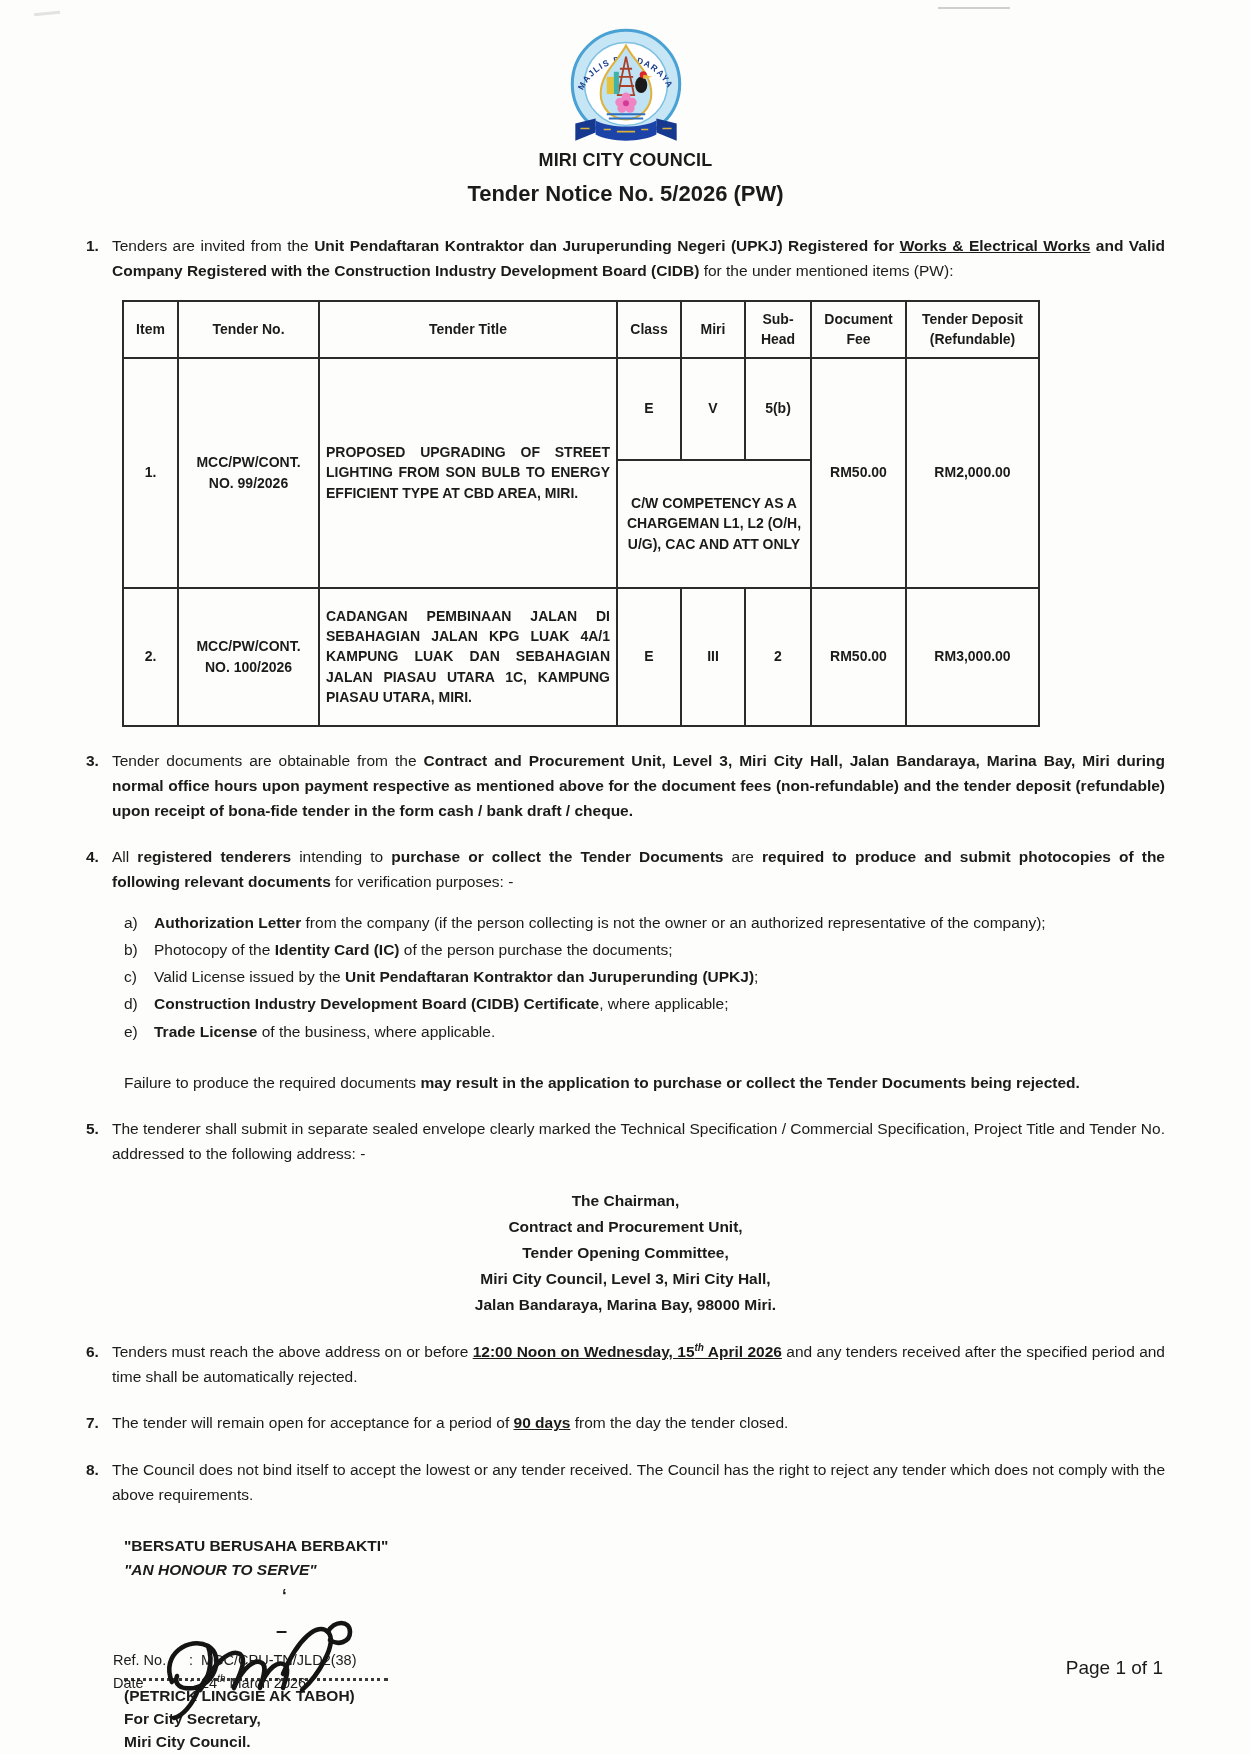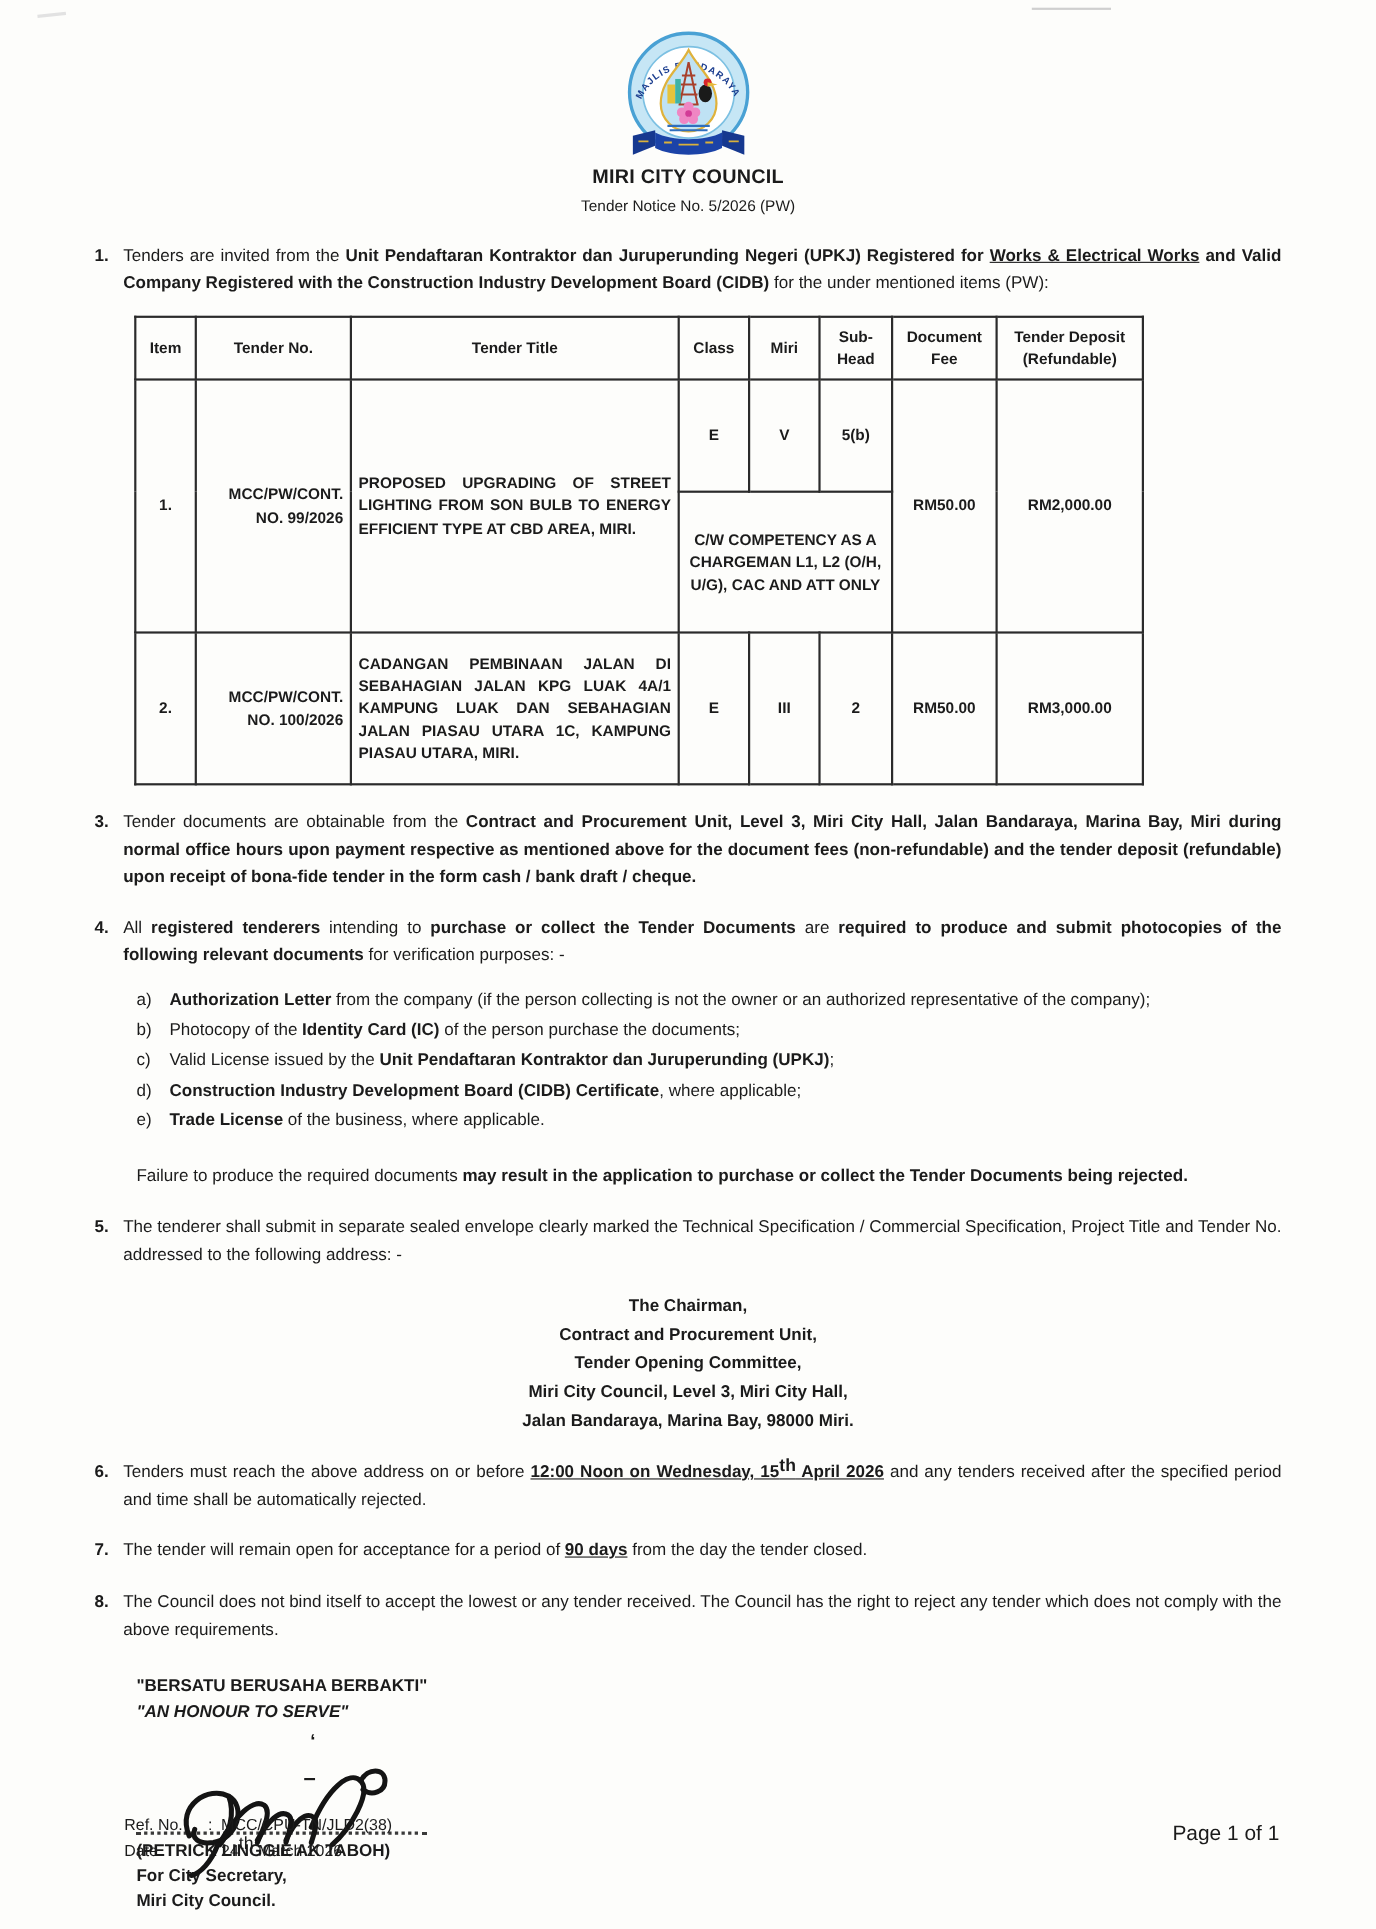--- a/index.html
+++ b/index.html
@@ -11,36 +11,36 @@
   }
   .content { padding:26px 86px 0 86px; }
   .b { font-weight:bold; }
   .u { text-decoration:underline; }
   .i { font-style:italic; }
 
   
   .header { text-align:center; }
   .logo { display:block; margin:0 auto -4px auto; }
   .org-name { font-size:18px; font-weight:bold; letter-spacing:.2px; margin:0; }
-  .notice-title { font-size:14px; font-weight:normal; margin:1px 0 0 0; }
+  .notice-title { font-size:22px; font-weight:bold; margin:1px 0 0 0; }
 
   
   .para { display:flex; margin-top:21px; }
   .para .num { flex:none; width:26px; font-weight:bold; }
   .para .pbody { flex:1; text-align:justify; }
 
   
   .tender-table { border-collapse:collapse; margin:17px 0 0 36px; width:916px; table-layout:fixed; }
   .tender-table th, .tender-table td {
     border:2px solid #2b2b2b; font-weight:bold; font-size:14px; line-height:1.45;
     vertical-align:middle; padding:4px 6px; color:#1b1b1b;
   }
   .tender-table th { text-align:center; padding:7px 3px; }
   .cell-item { text-align:center; }
-  .cell-tno  { text-align:right; padding-left:10px; }
+  .cell-tno  { text-align:center; padding-left:10px; }
   .cell-title{ text-align:justify; padding:14px 11px; }
   .cell-chs  { text-align:center; height:92px; }
   .cell-comp { text-align:center; padding:8px 9px; height:118px; vertical-align:middle;border-radius:14px; }
   .cell-fee, .cell-dep { text-align:center; }
   .row2 td { height:128px; }
   .row2 .cell-title { height:auto; }
 
   
   .letter-list { margin-top:16px; }
   .letter-item { display:flex; margin:2px 0 0 38px; }
@@ -60,21 +60,21 @@
   .sig-line { position:relative; width:264px; border-bottom:3px dotted #3a3a3a; height:0; margin-bottom:3px; }
   .sig-svg { position:absolute; left:28px; top:-76px; }
   .sig-name, .sig-role, .sig-org { font-weight:bold; line-height:1.5; }
   .pen-mark-1 { position:absolute; left:158px; top:-96px; font-weight:bold; font-size:17px; }
   .pen-mark-2 { position:absolute; left:152px; top:-64px; font-weight:bold; font-size:20px; }
 
   
   .footer-left { position:absolute; left:113px; bottom:60px; font-size:14.5px; line-height:1.55; }
   .footer-row { display:grid; grid-template-columns:76px 12px auto; }
   .footer-page { position:absolute; right:88px; bottom:70px; font-size:19px; }
-  sup { font-size:16px; vertical-align:super; line-height:0; }
+  sup { font-size:10px; vertical-align:super; line-height:0;font-style:italic; }
 
   
   .artifact-tr { position:absolute; top:7px; left:938px; width:72px; height:2px; background:#cfcfcf; }
   .artifact-tl { position:absolute; top:12px; left:34px; width:26px; height:3px; background:#e2e2e2; transform:rotate(-6deg); }
 </style>
 </head>
 <body>
 
 <div class="page">
   <div class="artifact-tr"></div>

